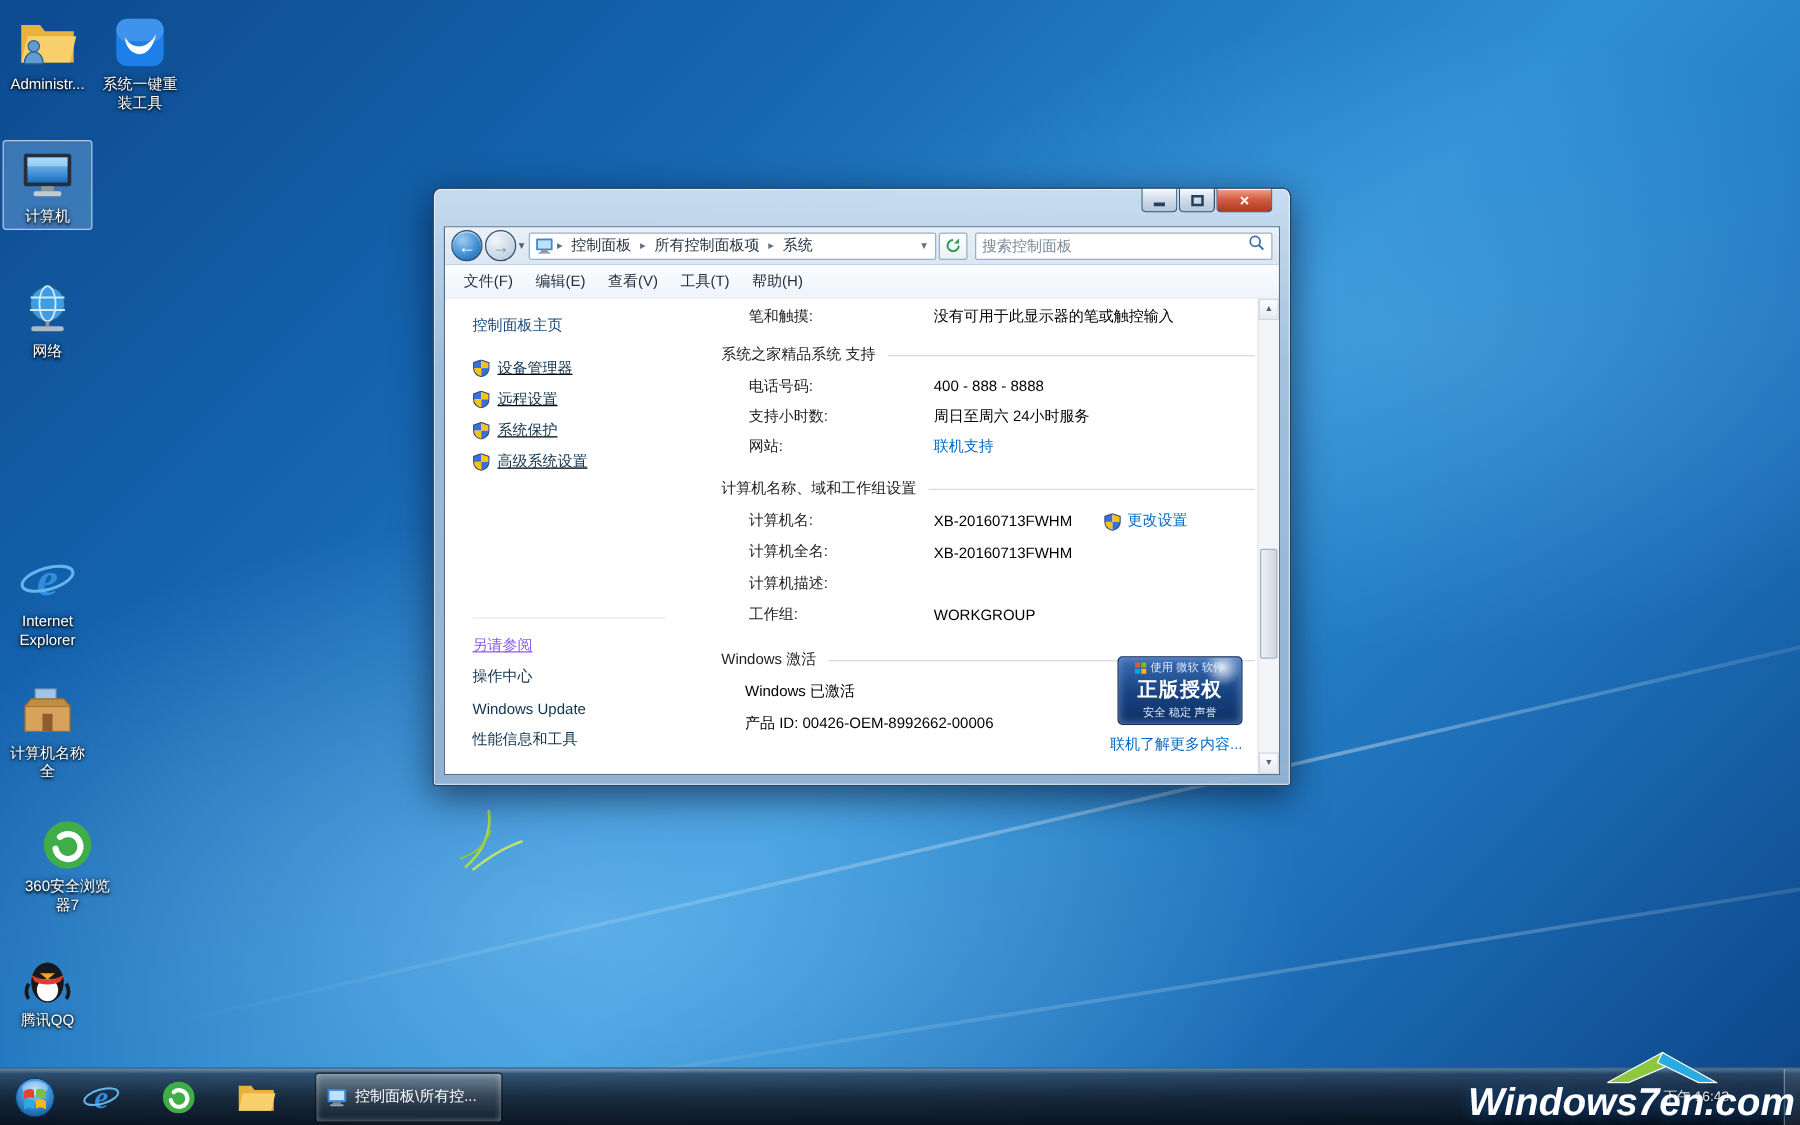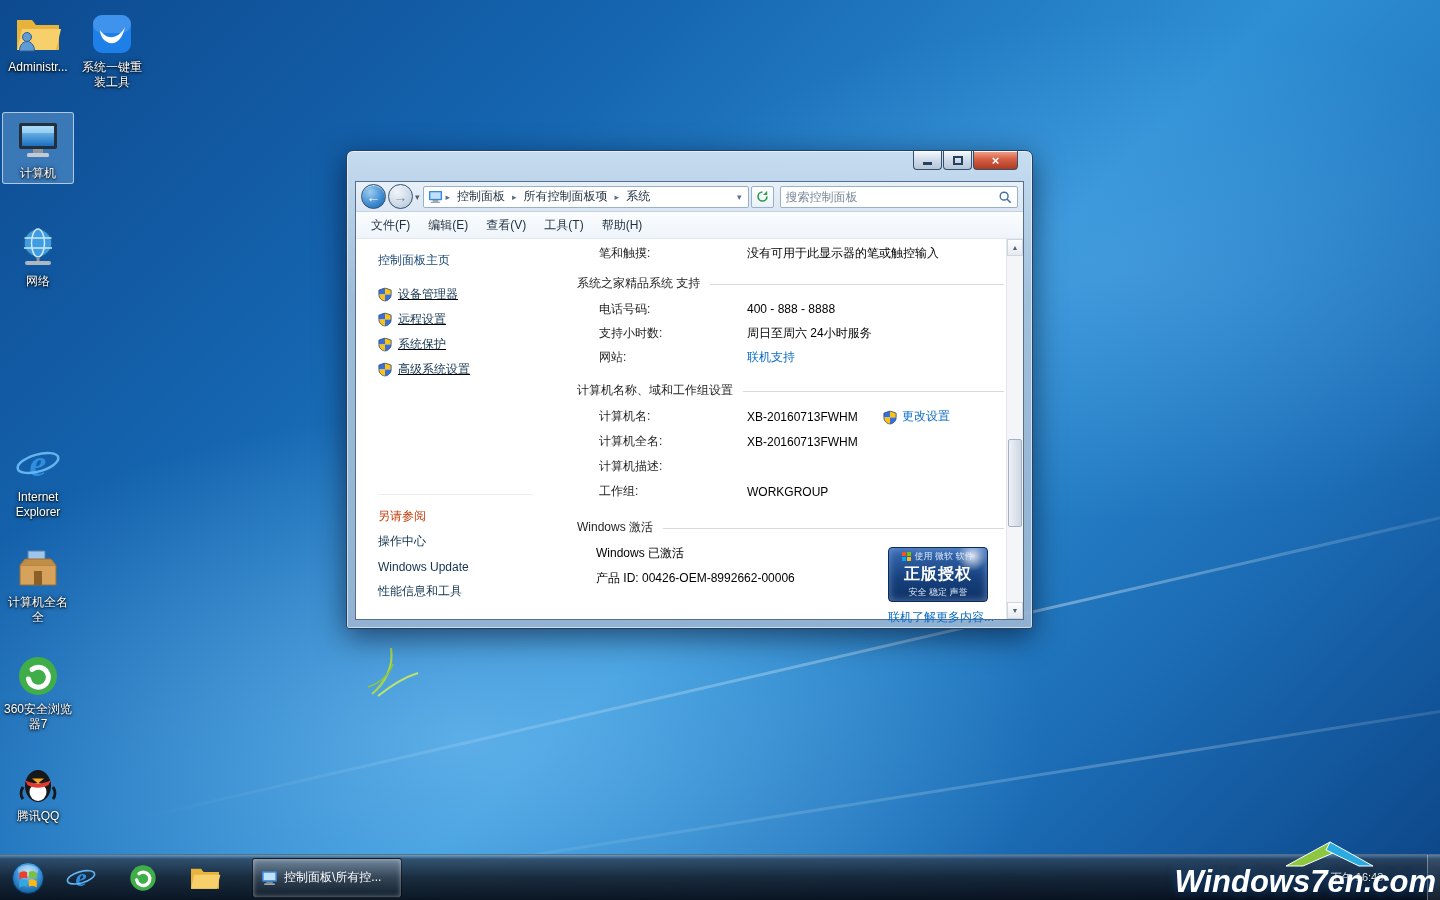--- a/index.html
+++ b/index.html
@@ -45,51 +45,51 @@
   .nav-circle.back { background:radial-gradient(circle at 35% 30%, #9ecdf0, #3a8ad0 60%, #1f5e9e); color:#fff; margin-right:2px; }
   .nav-circle.fwd  { background:radial-gradient(circle at 35% 30%, #f2f6fa, #ccd8e6 60%, #aebfd2); color:#7e8fa2; }
   .nav-drop { color:#4a6076; font-size:9px; padding:0 3px 0 2px; }
   .addressbar { width:326px; height:22px; background:#fff; border:1px solid #98b1c8; border-radius:2px; display:flex; align-items:center; padding:0 4px; gap:2px; color:#1f2f3f; }
   .addr-icon svg { width:15px; height:15px; display:block; }
   .crumb { padding:1px 4px; white-space:nowrap; }
   .crumb-sep { color:#5a7089; font-size:9px; padding:0 1px; }
   .crumb-enddrop { margin-left:auto; color:#5a7089; font-size:9px; padding-right:2px; }
   .refresh-btn { width:23px; height:22px; margin-left:2px; border:1px solid #98b1c8; background:linear-gradient(#ffffff,#e9f1f8); display:flex; align-items:center; justify-content:center; border-radius:2px; }
   .refresh-btn svg { width:13px; height:13px; }
-  .searchbox { margin-left:6px; flex:1; height:22px; background:#fff; border:1px solid #98b1c8; border-radius:2px; display:flex; align-items:center; padding:0 5px; }
+  .searchbox { margin-left:6px; flex:1; height:22px; background:#fff; border:1px solid #98b1c8; border-radius:2px; display:flex; padding:0 5px; }
   .searchbox input { border:none; outline:none; flex:1; font-size:12px; color:#333; background:transparent; font-family:inherit; }
   .searchbox input::placeholder { color:#7a8a9a; opacity:1; }
   .searchbox svg { width:14px; height:14px; flex:0 0 auto; }
 
   .menubar { height:27px; background:linear-gradient(#fbfdfe,#eef4fa); border-bottom:1px solid #e2e9f1; display:flex; align-items:center; padding-left:6px; color:#1e2e3e; }
   .menu-item { padding:4px 9px; }
 
   .contentarea { position:absolute; left:0; right:0; top:57px; bottom:0; display:flex; background:#fff; }
 
   .sidebar { width:200px; padding:13px 0 0 22px; }
   .sb-home { color:#19487a; display:inline-block; }
   .sb-tasks { margin-top:13px;text-decoration:underline; }
   .sb-task { display:flex; align-items:center; gap:6px; height:25px; color:#12334f; }
   .sb-task svg { width:14px; height:15px; flex:0 0 auto; }
   .sb-seealso { margin-top:112px; border-top:1px solid #ececec; width:155px; padding-top:9px; }
-  .sb-seealso-header { color:#c2410c; height:25px; display:flex; align-items:center; }
+  .sb-seealso-header { color:#8b5cf6; height:25px; display:flex; align-items:center;text-decoration:underline; }
   .sb-link { height:25px; display:flex; align-items:center; color:#12334f; }
 
   .mainpane { position:relative; flex:1; color:#000; padding-top:2px; }
   .mrow { display:flex; align-items:center; height:24px; padding-left:43px; }
   .mrow .lbl { width:148px; color:#1f1f1f; }
   .mrow5 { height:25px; }
   .section { display:flex; align-items:center; margin:10px 0 5px 21px; color:#1f1f1f; }
   .section .line { flex:1; border-top:1px solid #d9d9d9; margin:1px 2px 0 10px; }
   a.blue-link { color:#0a6cc8; text-decoration:none; }
   .change-settings { margin-left:auto; margin-right:56px; display:flex; align-items:flex-end; gap:5px; }
   .change-settings svg { width:14px; height:15px; }
   .indent-row { display:flex; align-items:center; height:25px; padding-left:40px; }
 
-  .genuine { position:absolute; right:12px; top:308px; display:flex; flex-direction:column; align-items:flex-start; }
+  .genuine { position:absolute; right:12px; top:286px; display:flex; flex-direction:column; align-items:flex-end; }
   .gbadge { width:100px; height:55px; border-radius:4px; border:1px solid #0c2b57;
     background:radial-gradient(circle at 85% 15%, rgba(255,255,255,.85), transparent 16%), linear-gradient(180deg,#3a6cb4,#17427f 55%,#0e3063);
     box-shadow:inset 0 0 8px rgba(140,180,240,.6); color:#dce9fa; display:flex; flex-direction:column; align-items:center; justify-content:center; gap:1px; }
   .gb-line1 { font-size:9px; display:flex; align-items:center; gap:3px; }
   .gb-line2 { font-size:16px; font-weight:bold; color:#fff; letter-spacing:1px; }
   .gb-line3 { font-size:9px; }
   .mini-flag { display:inline-grid; grid-template-columns:4px 4px; grid-gap:1px; }
   .mini-flag i { width:4px; height:4px; display:block; }
   .learn-more { margin-top:7px; font-size:12px; white-space:nowrap; }
 
@@ -278,25 +278,25 @@
     <div class="dicon-label">Internet
 Explorer</div>
   </div>
 
   <div class="dicon" style="left:2px;top:541px">
     <div class="dicon-img">
         <svg viewBox="0 0 48 48">
           <use href="#sym-box"></use>
         </svg>
       </div>
-    <div class="dicon-label">计算机全名
+    <div class="dicon-label">计算机名称
 全</div>
   </div>
 
-  <div class="dicon" style="left:2px;top:648px">
+  <div class="dicon" style="left:18px;top:648px">
     <div class="dicon-img">
         <svg viewBox="0 0 48 48">
           <use href="#sym-360"></use>
         </svg>
       </div>
     <div class="dicon-label">360安全浏览
 器7</div>
   </div>
 
   <div class="dicon" style="left:2px;top:755px">

